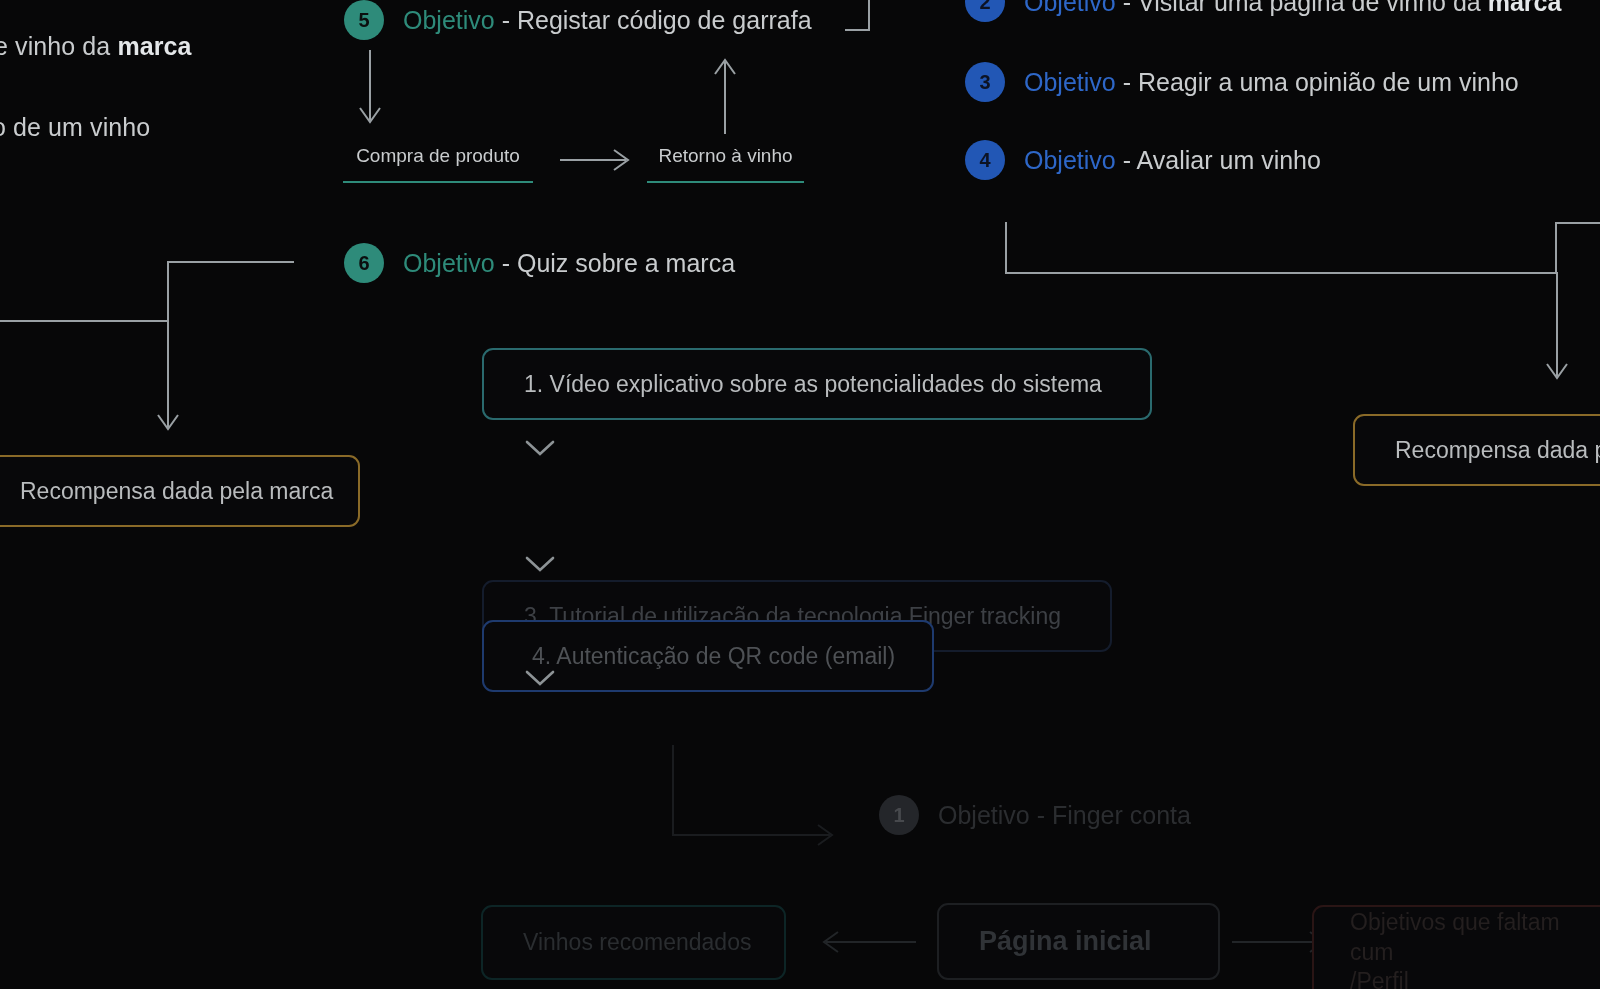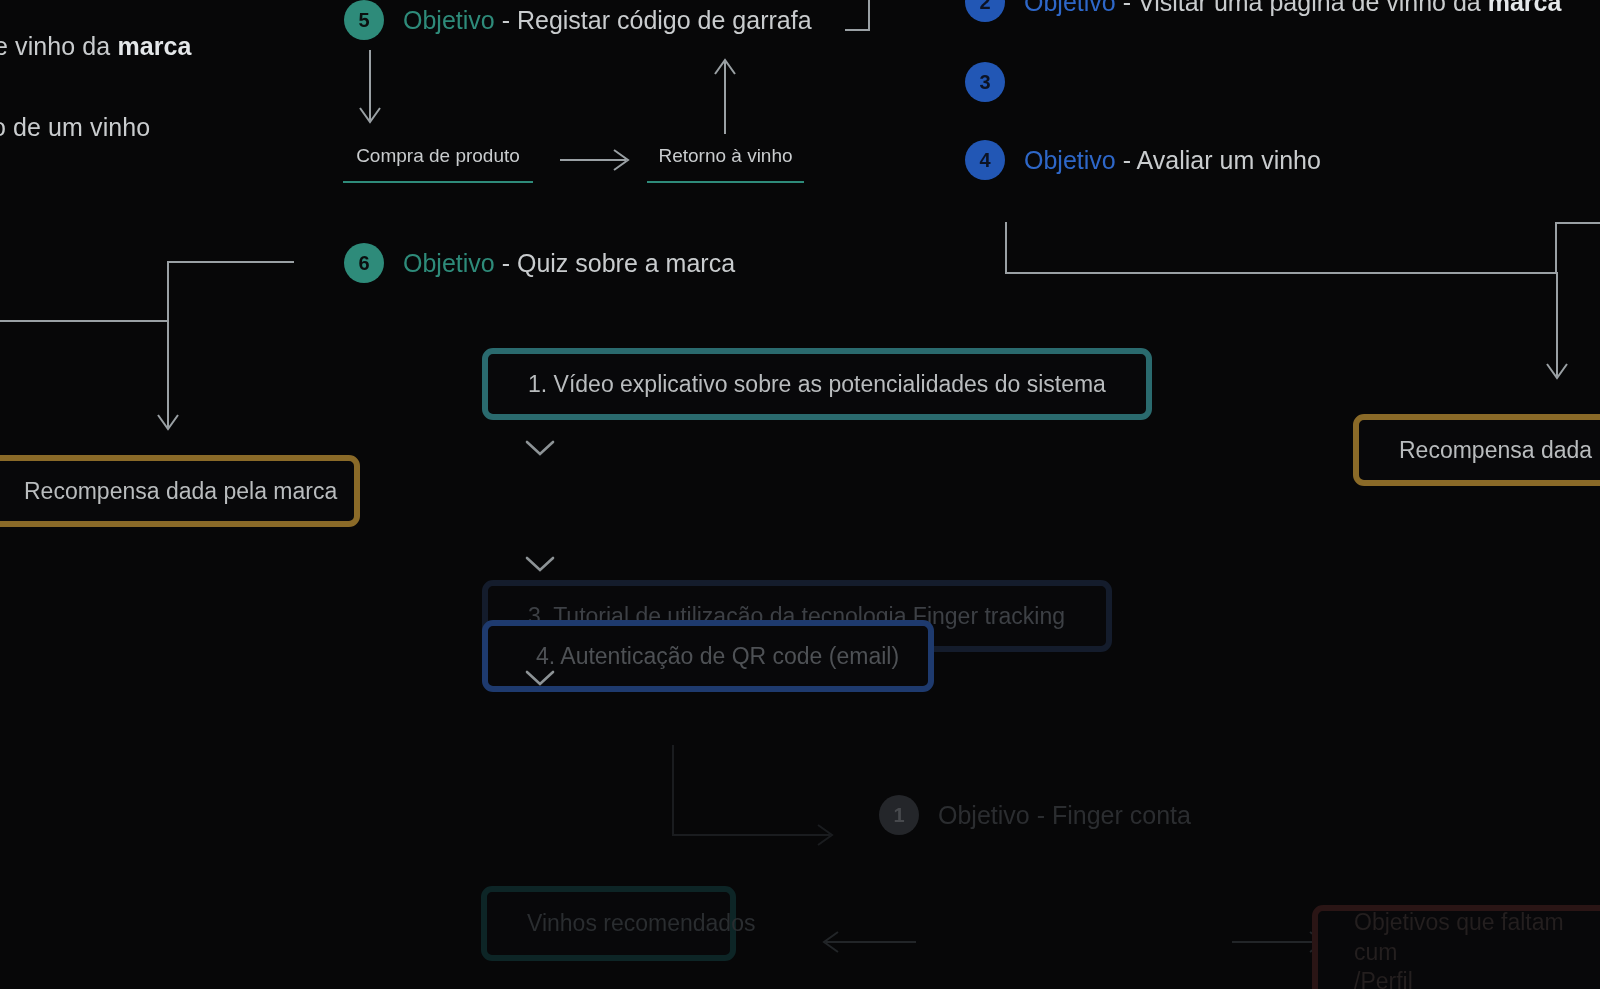--- a/index.html
+++ b/index.html
@@ -58,21 +58,21 @@
     font-size: 19px;
     color: #c9ccce;
     white-space: nowrap;
     padding-bottom: 14px;
     border-bottom: 2px solid #2e8b7a;
     text-align: center;
   }
 
   
   .box {
-    border: 6px solid #ffffff;
+    border: 2px solid #ffffff;
     border-radius: 11px;
     display: flex;
     align-items: center;
     background: #08080a;
     padding: 0 40px;
   }
   .box .box-label {
     font-size: 23px;
     color: #b9bcbe;
     white-space: nowrap;
@@ -125,20 +125,23 @@
 
   <div class="abs obj-row" style="left:965px; top:-18px;">
     <div class="obj-badge blue">2</div>
     <div class="obj-text">
       <span class="kw b">Objetivo</span><span> - </span><span>Visitar uma página de vinho da </span><b>marca</b>
     </div>
   </div>
 
   <div class="abs obj-row" style="left:965px; top:62px;">
     <div class="obj-badge blue">3</div>
+    <div class="obj-text">
+      <span class="kw b">Objetivo</span><span> - </span><span>Reagir a uma opinião de um vinho</span>
+    </div>
   </div>
 
   <div class="abs obj-row" style="left:965px; top:140px;">
     <div class="obj-badge blue">4</div>
     <div class="obj-text">
       <span class="kw b">Objetivo</span><span> - </span><span>Avaliar um vinho</span>
     </div>
   </div>
 
   <svg class="arrow" style="left:358px; top:50px;" width="24" height="82" viewBox="0 0 24 82">
@@ -222,29 +225,32 @@
     <path d="M146 2 L160 12 L146 22" stroke="#1a1c1f" stroke-width="2" fill="none"></path>
   </svg>
 
   <div class="abs obj-row dimmed" style="left:879px; top:795px;">
     <div class="obj-badge dim">1</div>
     <div class="obj-text">
       <span class="kw">Objetivo</span><span> - </span><span>Finger conta</span>
     </div>
   </div>
 
-  <div class="abs box darkteal" style="left:481px; top:886px; width:255px; height:75px;">
+  <div class="abs box darkteal" style="left:481px; top:905px; width:305px; height:75px;">
     <span class="box-label">Vinhos recomendados</span>
   </div>
 
   <svg class="arrow" style="left:820px; top:930px;" width="96" height="24" viewBox="0 0 96 24">
     <path d="M96 12 L6 12" stroke="#222528" stroke-width="2" fill="none"></path>
     <path d="M18 2 L4 12 L18 22" stroke="#222528" stroke-width="2" fill="none"></path>
   </svg>
 
+  <div class="abs box darkgray" style="left:937px; top:903px; width:283px; height:77px;">
+    <span class="box-label">Página inicial</span>
+  </div>
 
   <svg class="arrow" style="left:1232px; top:930px;" width="96" height="24" viewBox="0 0 96 24">
     <path d="M0 12 L90 12" stroke="#222528" stroke-width="2" fill="none"></path>
     <path d="M78 2 L92 12 L78 22" stroke="#222528" stroke-width="2" fill="none"></path>
   </svg>
 
   <div class="abs box darkred" style="left:1312px; top:905px; width:320px; height:95px; padding:0 36px;">
     <span class="box-label"><span>Objetivos que faltam cum</span><br><span>/Perfil</span></span>
   </div>
 

